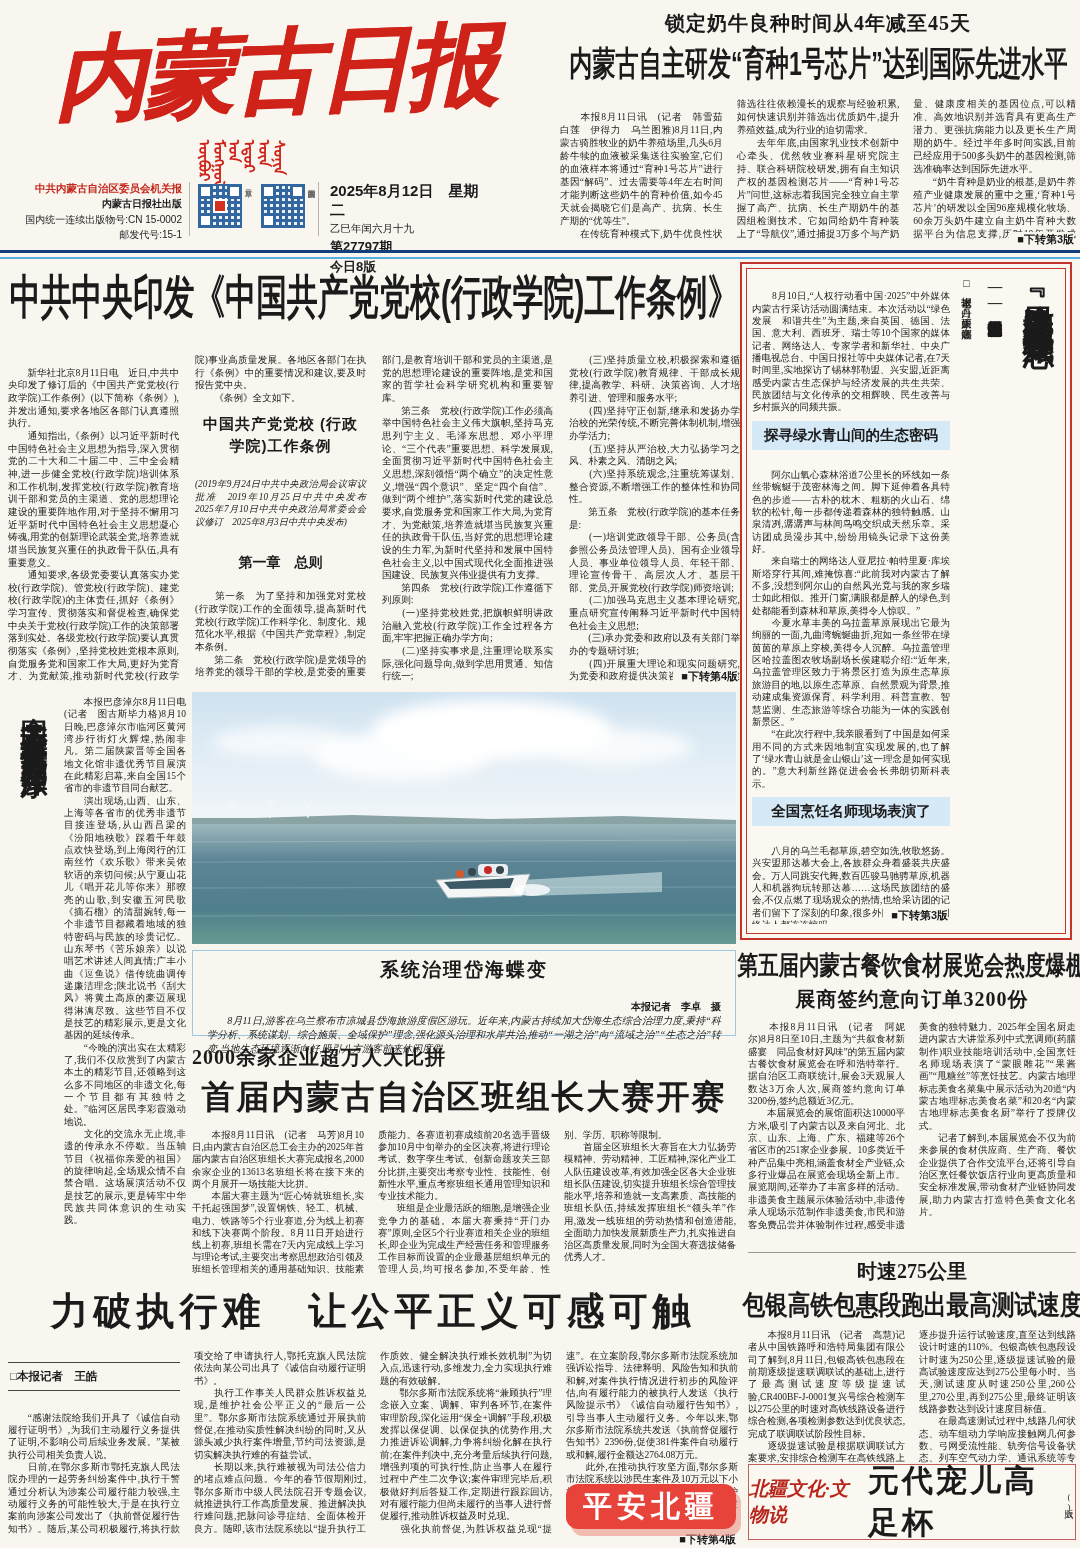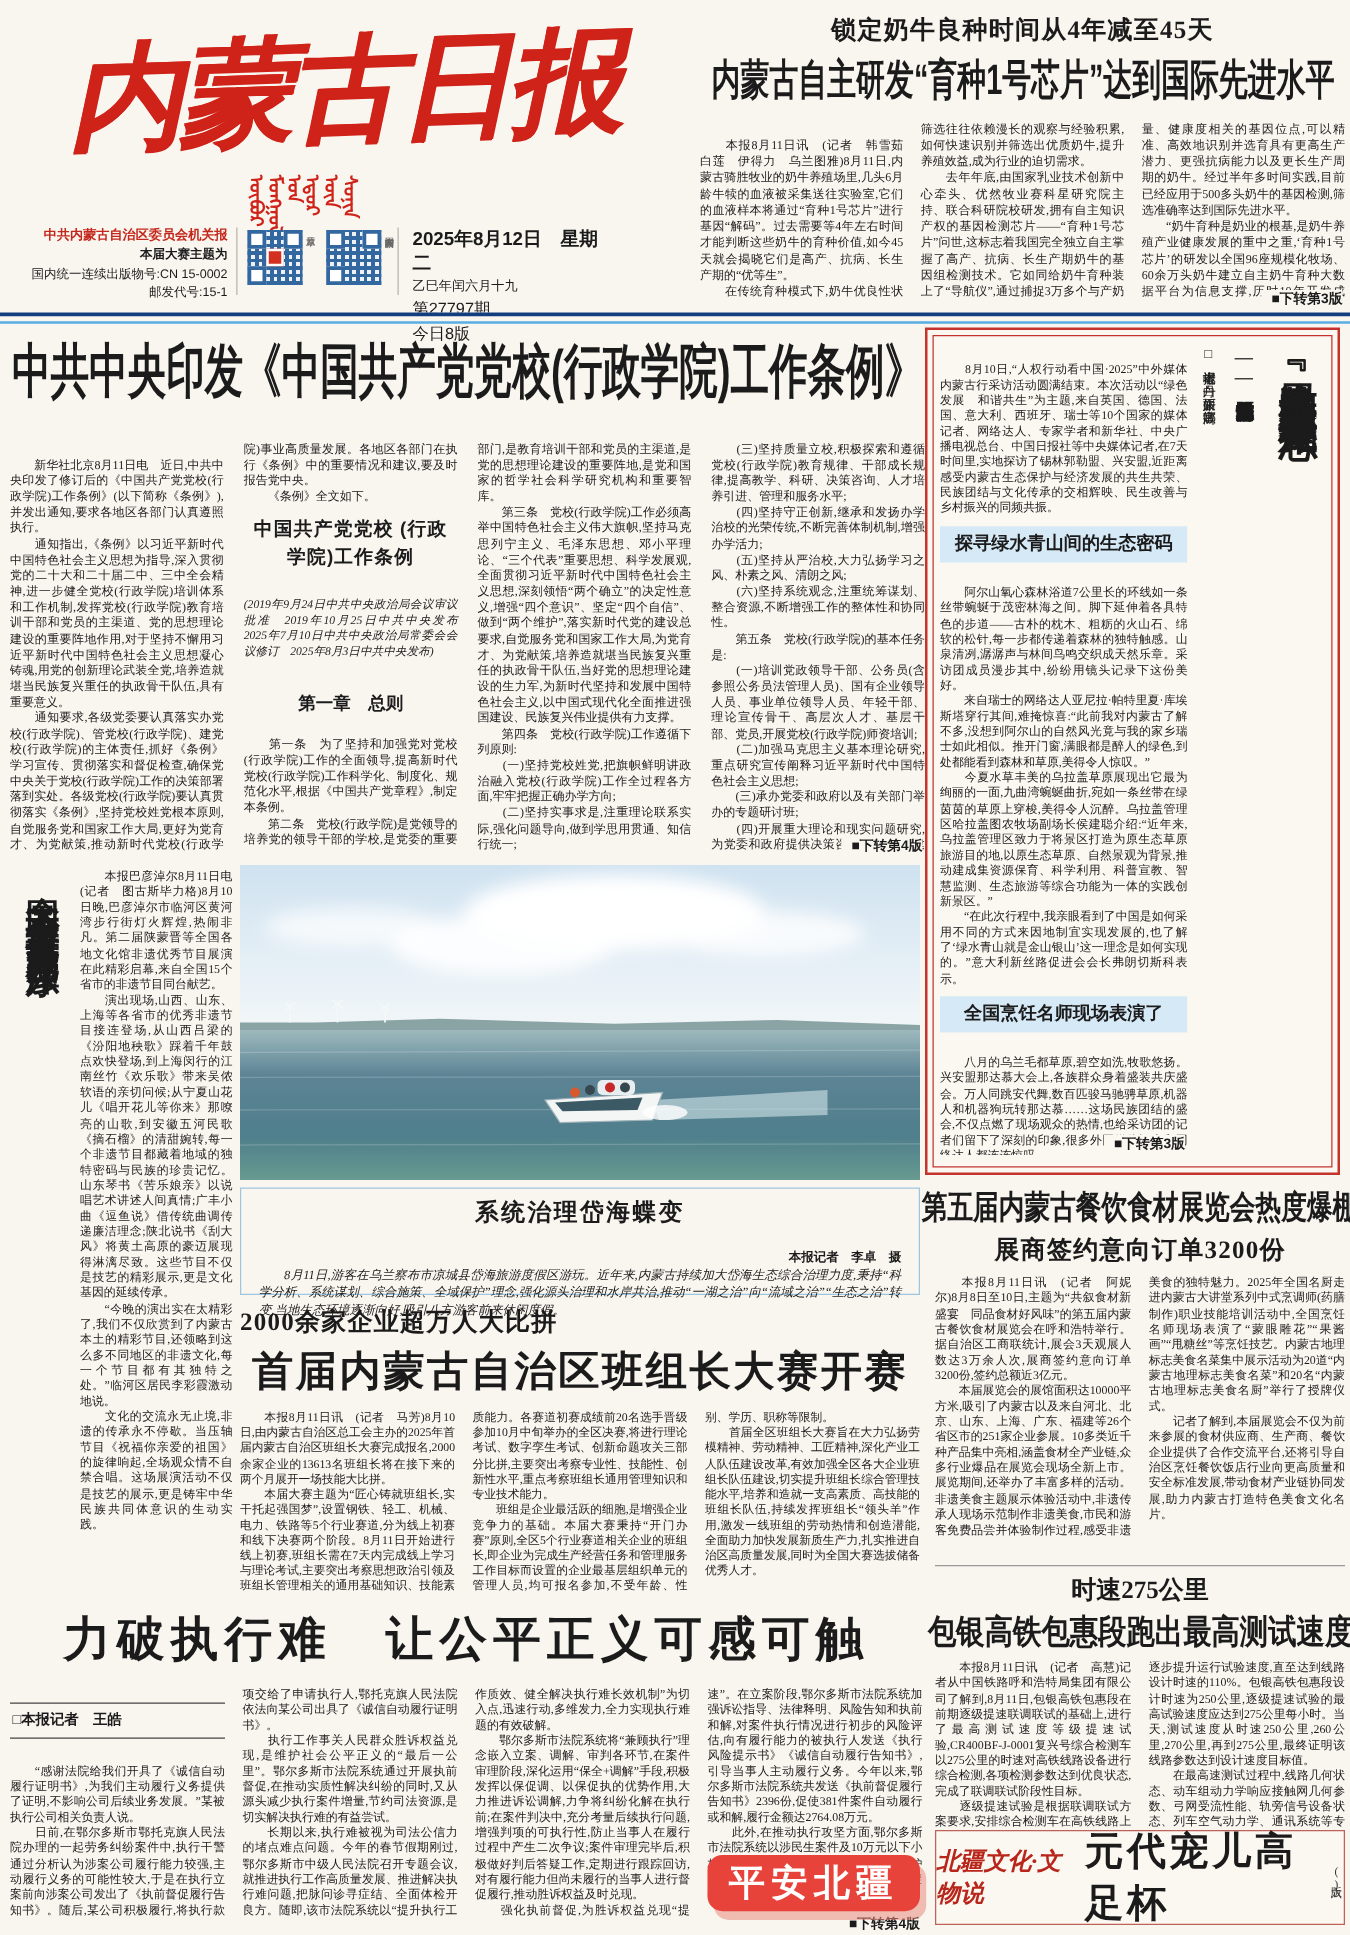--- a/index.html
+++ b/index.html
@@ -21,21 +21,21 @@
   .pubinfo .pubr{font-weight:bold;}
   .vline{width:1px;background:#b9b4ab;}
   .qr{width:44px;height:44px;position:relative;background:repeating-linear-gradient(90deg,#33679f 0 3px,transparent 3px 6px),repeating-linear-gradient(0deg,#33679f 0 3px,#eef2f6 3px 6px);}
   .qr .c{position:absolute;width:9px;height:9px;background:#fff;border:3px solid #33679f;}
   .qr .c1{left:0;top:0}.qr .c2{right:0;top:0}.qr .c3{left:0;bottom:0}
   .qr.red::after{content:"";position:absolute;inset:15px;background:#d4301f;border:2px solid #fff;}
   .qrlab{writing-mode:vertical-rl;font-size:7.5px;color:#666;line-height:9px;margin:0 2px;}
   .dateblk{left:330px;top:182px;width:150px;font-family:"Liberation Sans",sans-serif;}
   .dateblk .d1{font-size:15px;font-weight:bold;}
   .dateblk .d2{font-size:10.5px;margin-top:2px;}
-  .dateblk .d3,.dateblk .d4{font-size:13px;font-weight:normal;margin-top:2px;}
+  .dateblk .d3,.dateblk .d4{font-size:13px;font-weight:bold;margin-top:2px;}
   
   .brief{left:560px;top:10px;width:516px;height:238px;}
   .brief .kick{font-size:20px;font-weight:bold;text-align:center;letter-spacing:1px;}
   .brief .hl{font-size:34px;height:48px;margin-top:4px;}
   .brief .hl .cx{transform:scaleX(.68);}
   .brief .bd{position:relative;margin-top:8px;height:152px;column-count:3;column-gap:14px;font-size:9.6px;line-height:1.36;}
   
   .blue-rule{left:0;top:250px;width:1080px;height:4px;border-top:3px solid #123e7d;border-bottom:2px solid #58aee3;background:#f9f6f0;}
   
   .lead-hl{left:8px;top:266px;width:732px;height:76px;font-size:47px;}
@@ -95,21 +95,21 @@
 </head>
 <body>
 
 <div class="page">
 
   <div class="abs mast-title">内蒙古日报</div>
   <div class="abs mongolian">ᠥᠪᠥᠷ ᠮᠣᠩᠭᠣᠯ ᠤᠨ ᠡᠳᠦᠷ ᠦᠨ ᠰᠣᠨᠢᠨ</div>
 
   <div class="abs pubinfo">
     <div class="organ">中共内蒙古自治区委员会机关报</div>
-    <div class="pubr">本届大赛主题为</div>
+    <div class="pubr">内蒙古日报社出版</div>
     <div>国内统一连续出版物号:CN 15-0002</div>
     <div>邮发代号:15-1</div>
   </div>
 
   <div class="abs vline" style="left:189px;top:182px;height:54px;"></div>
 
   <div class="abs" style="left:198px;top:184px;display:flex;">
     <div class="qr red">
         <span class="c c1"></span>
         <span class="c c2"></span>

